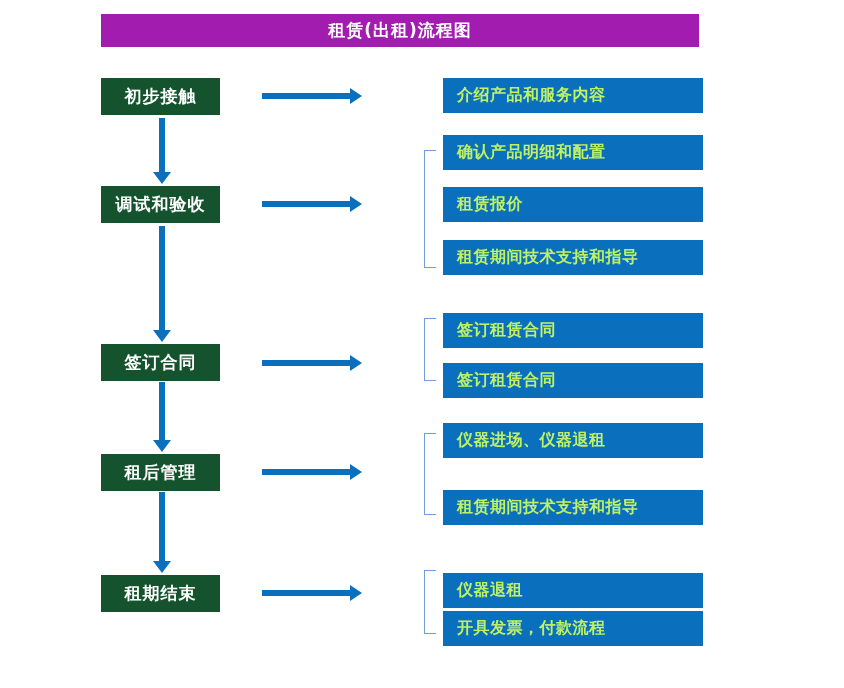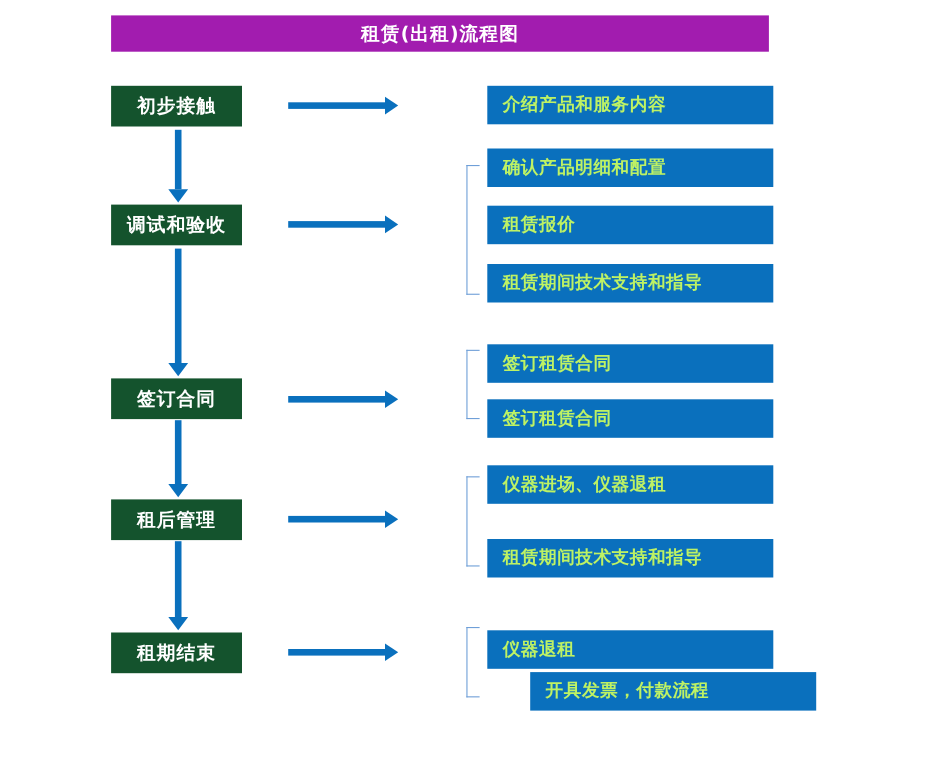--- a/index.html
+++ b/index.html
@@ -204,15 +204,15 @@
   <div class="detail-box" style="top:313px;">签订租赁合同</div>
 
   <div class="detail-box" style="top:363px;">签订租赁合同</div>
 
   <div class="detail-box" style="top:423px;">仪器进场、仪器退租</div>
 
   <div class="detail-box" style="top:490px;">租赁期间技术支持和指导</div>
 
   <div class="detail-box" style="top:563px;margin-top:10px;">仪器退租</div>
 
-  <div class="detail-box" style="top:611px;margin-left:39px;">开具发票，付款流程</div>
+  <div class="detail-box" style="top:611px;">开具发票，付款流程</div>
 
 </div>
 
 </body></html>

